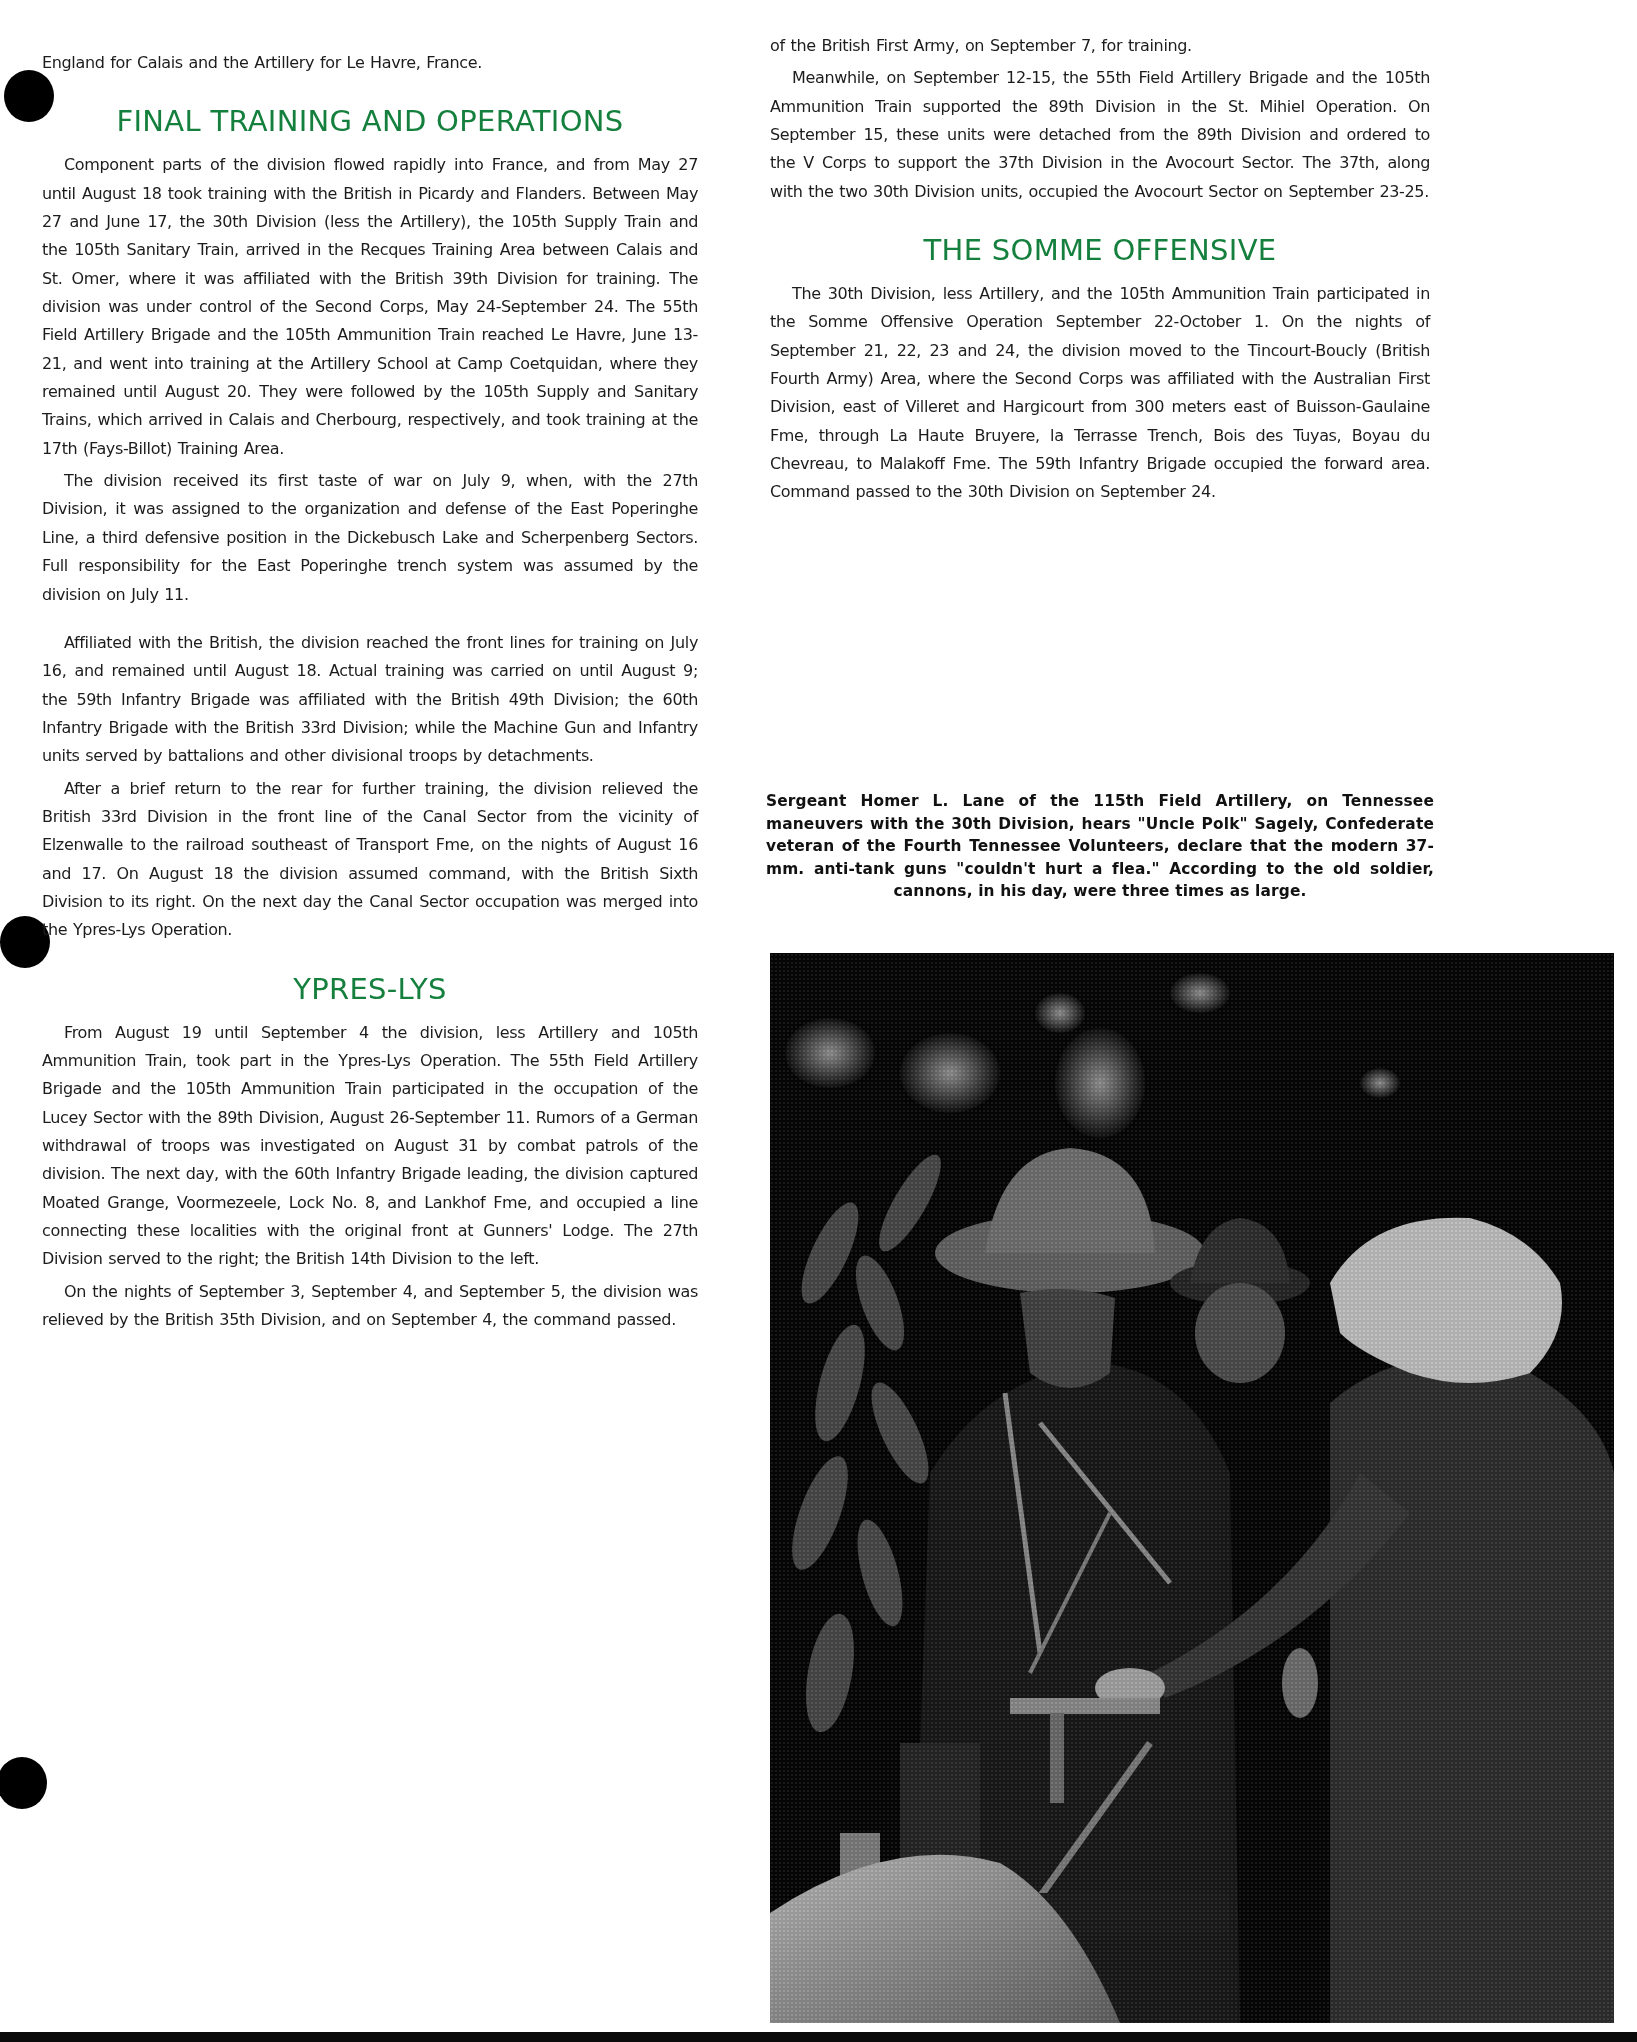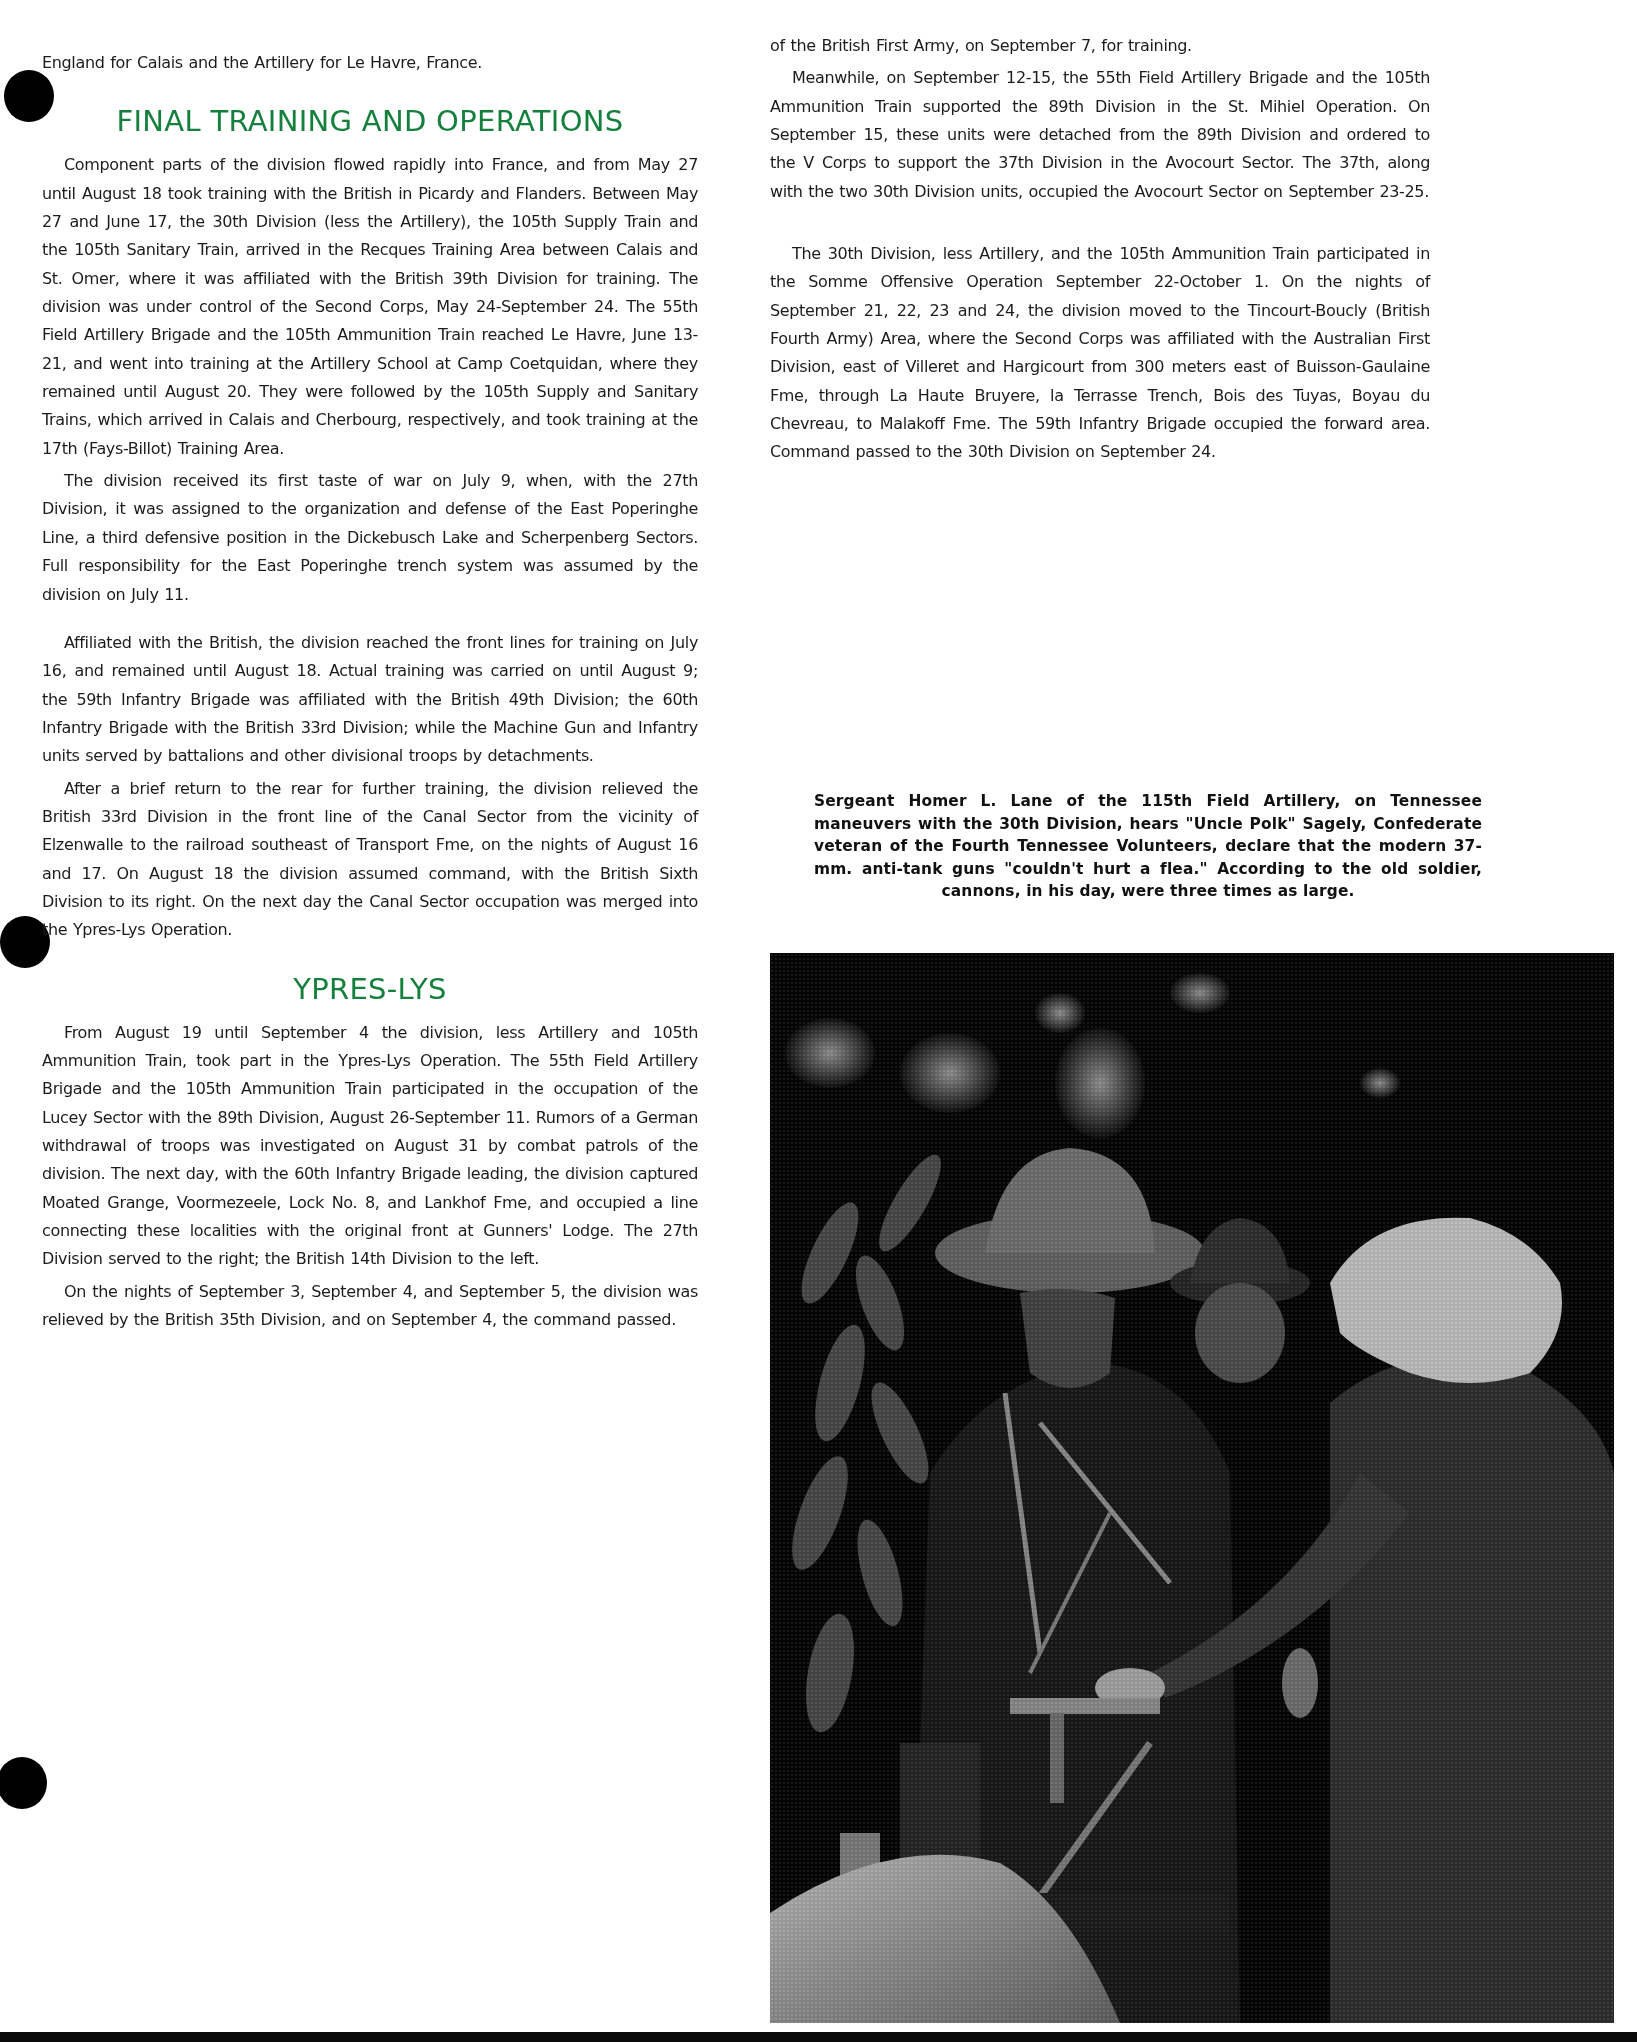--- a/index.html
+++ b/index.html
@@ -35,21 +35,20 @@
       position: absolute;
       left: 766px; top: 790px; width: 668px;
       font-family: "DejaVu Sans", sans-serif;
       font-weight: bold;
       font-size: 15.4px;
       line-height: 22.5px;
       text-align: justify;
       text-align-last: center;
       color: #111;
       letter-spacing: 0.15px;
-      margin-left: 48px;
     }
     .photo {
       position: absolute;
       left: 770px; top: 953px; width: 844px; height: 1070px;
       background: #050505;
       overflow: hidden;
     }
     .photo svg { display: block; width: 100%; height: 100%; }
     .hole {
       position: absolute; width: 50px; height: 52px; border-radius: 50%;
@@ -82,20 +81,21 @@
   <h2 class="head">YPRES-LYS</h2>
   <div class="gap-b"></div>
   <p class="body">From August 19 until September 4 the division, less Artillery and 105th Ammunition Train, took part in the Ypres-Lys Operation.  The 55th Field Artillery Brigade and the 105th Ammunition Train participated in the occupation of the Lucey Sector with the 89th Division, August 26-September 11.  Rumors of a German withdrawal of troops was investigated on August 31 by combat patrols of the division.  The next day, with the 60th Infantry Brigade leading, the division captured Moated Grange, Voormezeele, Lock No. 8, and Lankhof Fme, and occupied a line connecting these localities with the original front at Gunners' Lodge.  The 27th Division served to the right; the British 14th Division to the left.</p>
   <p class="body">On the nights of September 3, September 4, and September 5, the division was relieved by the British 35th Division, and on September 4, the command passed.</p>
 </div>
 
 <div class="col col-right">
   <p class="body noindent">of the British First Army, on September 7, for training.</p>
   <p class="body">Meanwhile, on September 12-15, the 55th Field Artillery Brigade and the 105th Ammunition Train supported the 89th Division in the St. Mihiel Operation.  On September 15, these units were detached from the 89th Division and ordered to the V Corps to support the 37th Division in the Avocourt Sector.  The 37th, along with the two 30th Division units, occupied the Avocourt Sector on September 23-25.</p>
   <div class="gap-a"></div>
+  <h2 class="head">THE SOMME OFFENSIVE</h2>
   <div class="gap-b"></div>
   <p class="body">The 30th Division, less Artillery, and the 105th Ammunition Train participated in the Somme Offensive Operation September 22-October 1.  On the nights of September 21, 22, 23 and 24, the division moved to the Tincourt-Boucly (British Fourth Army) Area, where the Second Corps was affiliated with the Australian First Division, east of Villeret and Hargicourt from 300 meters east of Buisson-Gaulaine Fme, through La Haute Bruyere, la Terrasse Trench, Bois des Tuyas, Boyau du Chevreau, to Malakoff Fme.  The 59th Infantry Brigade occupied the forward area.  Command passed to the 30th Division on September 24.</p>
 </div>
 
 <div class="caption">Sergeant Homer L. Lane of the 115th Field Artillery, on Tennessee maneuvers with the 30th Division, hears "Uncle Polk" Sagely, Confederate veteran of the Fourth Tennessee Volunteers, declare that the modern 37-mm. anti-tank guns "couldn't hurt a flea." According to the old soldier, cannons, in his day, were three times as large.</div>
 
 <div class="photo" title="black-and-white halftone photograph: helmeted soldier and elderly veteran beside a 37-mm anti-tank gun, foliage background">
   <svg viewBox="0 0 844 1070" preserveAspectRatio="none">
     <defs>
       <pattern id="dots" width="4" height="4" patternUnits="userSpaceOnUse">

